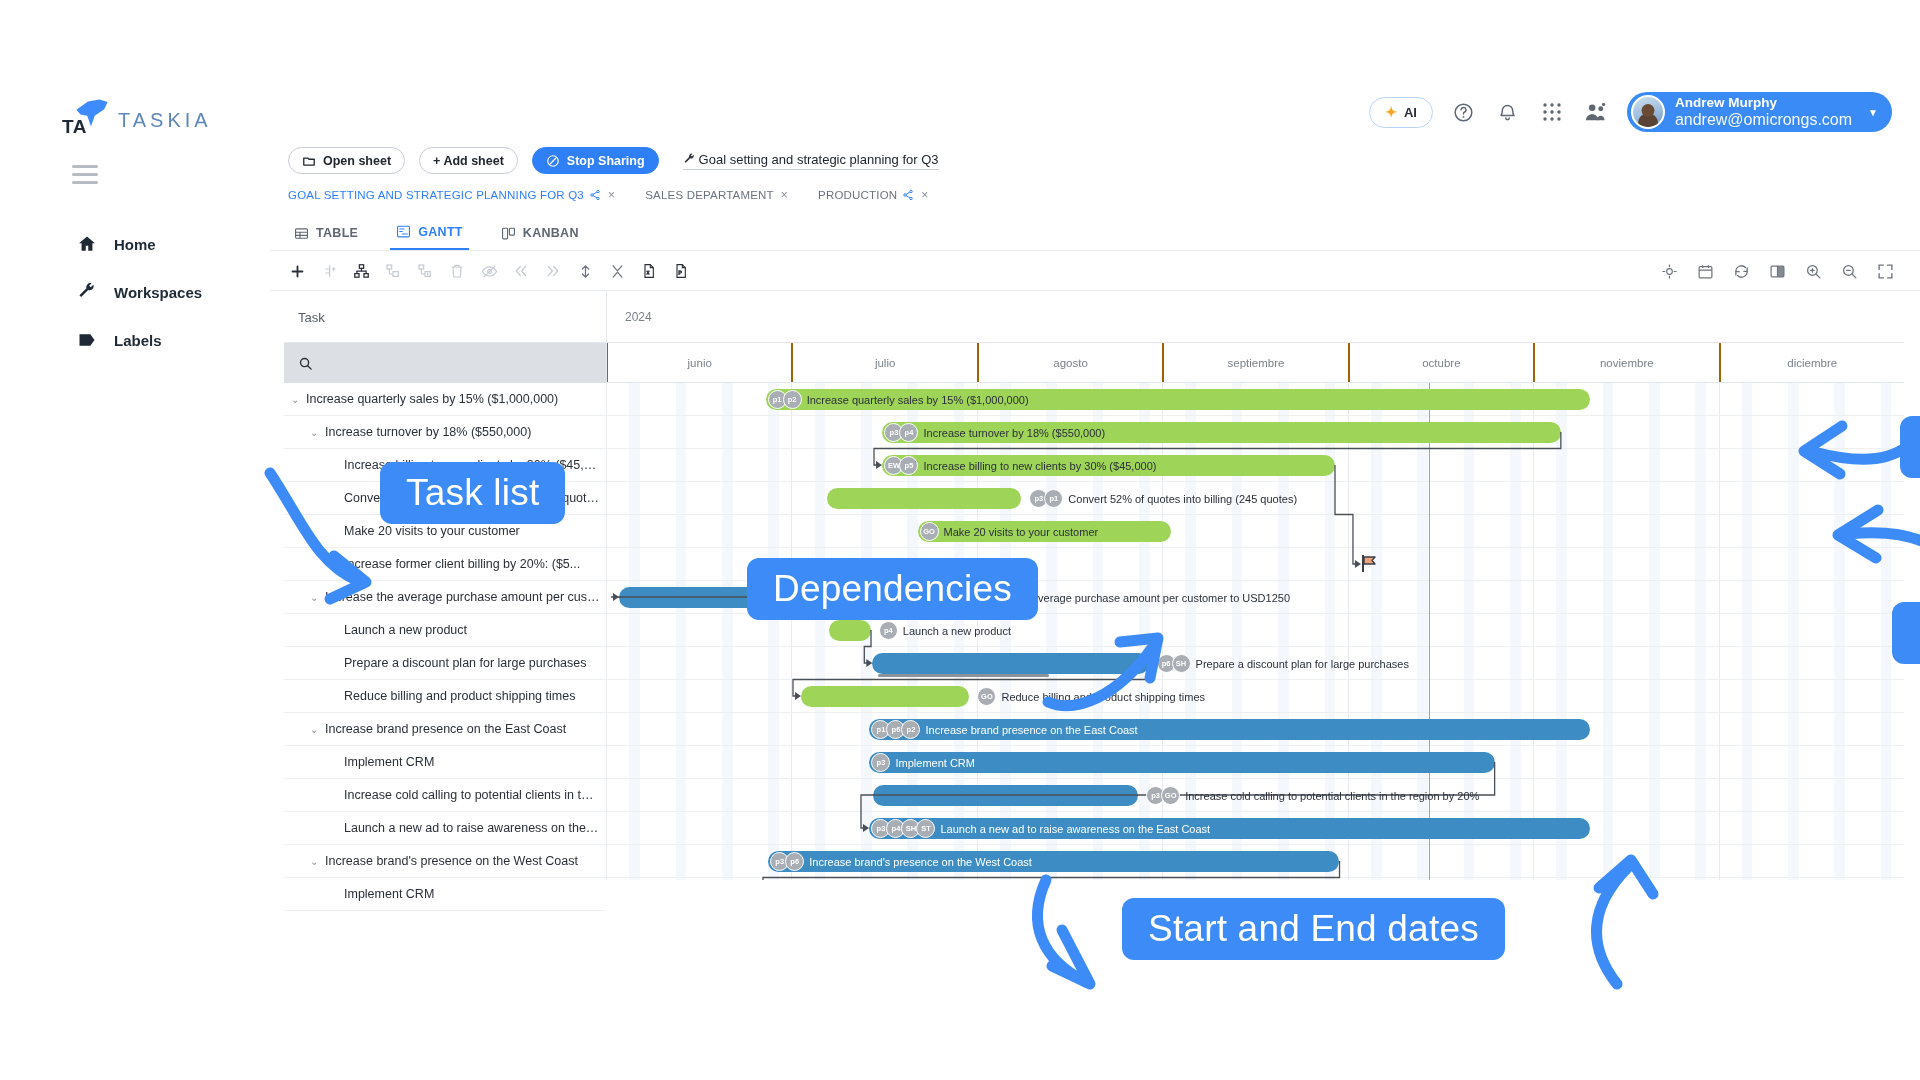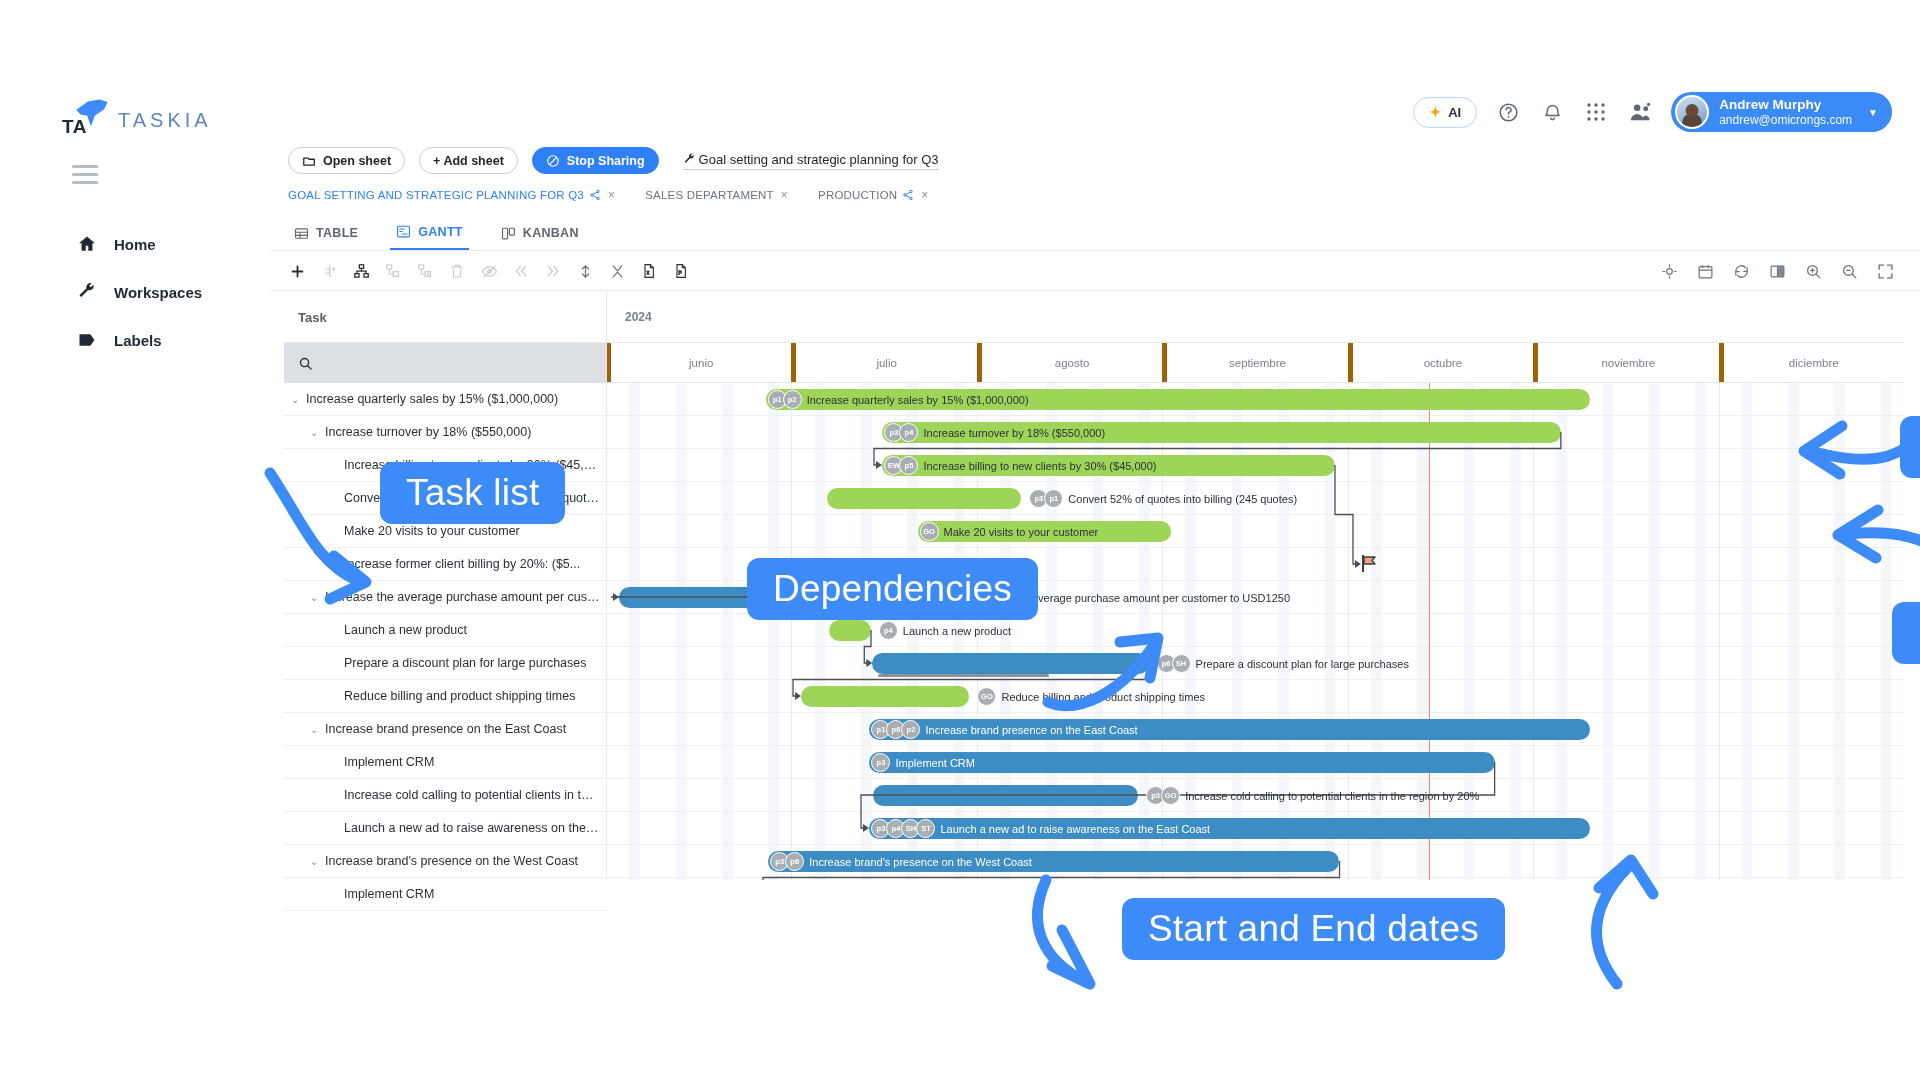--- a/index.html
+++ b/index.html
@@ -67,21 +67,21 @@
   }
   .avatar-lg::after {
     content:""; position:absolute; left:50%; top:54%; transform:translateX(-50%);
     width:20px; height:20px; border-radius:50% 50% 44% 44%; background:#5a4334;
   }
   .avatar-lg::before {
     content:""; position:absolute; left:50%; top:22%; transform:translateX(-50%);
     width:13px; height:13px; border-radius:50%; background:#6b4a35; z-index:2;
   }
   .user-name { font-size:13.5px; font-weight:bold; line-height:1.15; }
-  .user-mail { font-size:12px; line-height:1.2; opacity:.95; }
+  .user-mail { font-size:16px; line-height:1.2; opacity:.95; }
   .caret { margin-left:6px; font-size:10px; }
 
   
   .sheet-row { position:absolute; left:18px; top:147px; display:flex; align-items:center; gap:14px; }
   .pill {
     display:flex; align-items:center; gap:7px; height:27px; padding:0 13px;
     border:1px solid #c7ccd3; border-radius:15px; background:#fff;
     font-size:12.5px; font-weight:bold; color:#22272e; cursor:pointer; white-space:nowrap;
   }
   .pill.primary { background:#2f80f7; border-color:#2f80f7; color:#ffffff; }
@@ -111,30 +111,30 @@
   .gtoolbar { position:absolute; left:0; right:0; top:251px; height:40px; display:flex; align-items:center; }
   .tbl { display:flex; align-items:center; gap:6px; padding-left:14px; }
   .tbr { display:flex; align-items:center; gap:10px; position:absolute; right:22px; }
   .tbtn { width:26px; height:26px; display:flex; align-items:center; justify-content:center; color:#6e757e; cursor:pointer; }
   .tbtn.dim { color:#c5cad1; }
   .tbtn.dark { color:#2b3038; }
   .gtoolbar-sep { position:absolute; left:0; right:0; bottom:0; height:1px; background:#e9ecef; }
 
   
   #gantt { position:absolute; left:14px; top:291px; width:1620px; height:589px; }
-  .grid-head { position:absolute; left:0; top:0; width:100%; height:52px; background:#fff; border-bottom:1px solid #e4e7eb;font-weight:bold; }
+  .grid-head { position:absolute; left:0; top:0; width:100%; height:52px; background:#fff; border-bottom:1px solid #e4e7eb; }
   .task-col-head { position:absolute; left:0; top:0; width:322px; height:52px; display:flex; align-items:center; padding-left:14px; font-size:13px; color:#565d66; }
   .year-cell { position:absolute; left:322px; top:0; right:0; height:52px; display:flex; align-items:center; padding-left:19px; font-size:12px; color:#7b828b; }
   .colsplit { position:absolute; left:322px; top:0; bottom:0; width:1px; background:#e4e7eb; }
 
   .searchrow { position:absolute; left:0; top:52px; width:322px; height:40px; background:#dcdfe3; display:flex; align-items:center; padding-left:14px; }
   .monthrow { position:absolute; left:322px; top:52px; right:0; height:40px; display:flex; border-bottom:1px solid #e4e7eb; }
   .month {
     flex:1 0 0; display:flex; align-items:center; justify-content:center;
-    font-size:11.5px; color:#7b828b; border-left:5px solid #a16207;
+    font-size:11.5px; color:#7b828b; border-left:2px solid #a16207;
   }
 
   .tasklist { position:absolute; left:0; top:92px; width:322px; bottom:0; }
   .trow { height:33px; display:flex; align-items:center; border-bottom:1px solid #edeff1; font-size:12.5px; color:#2b3038; position:relative; }
   .trow .chev { position:absolute; font-size:10px; color:#8b9099; }
   .trow .label { white-space:nowrap; overflow:hidden; text-overflow:ellipsis; padding-right:6px; }
 
   .chartarea { position:absolute; left:322px; top:92px; right:0; bottom:0; overflow:hidden; background:#fff; }
   .vgrid { position:absolute; top:0; bottom:0; width:1px; background:#e9ecef; }
   .wkband { position:absolute; top:0; bottom:0; background:#f4f8fd; }

